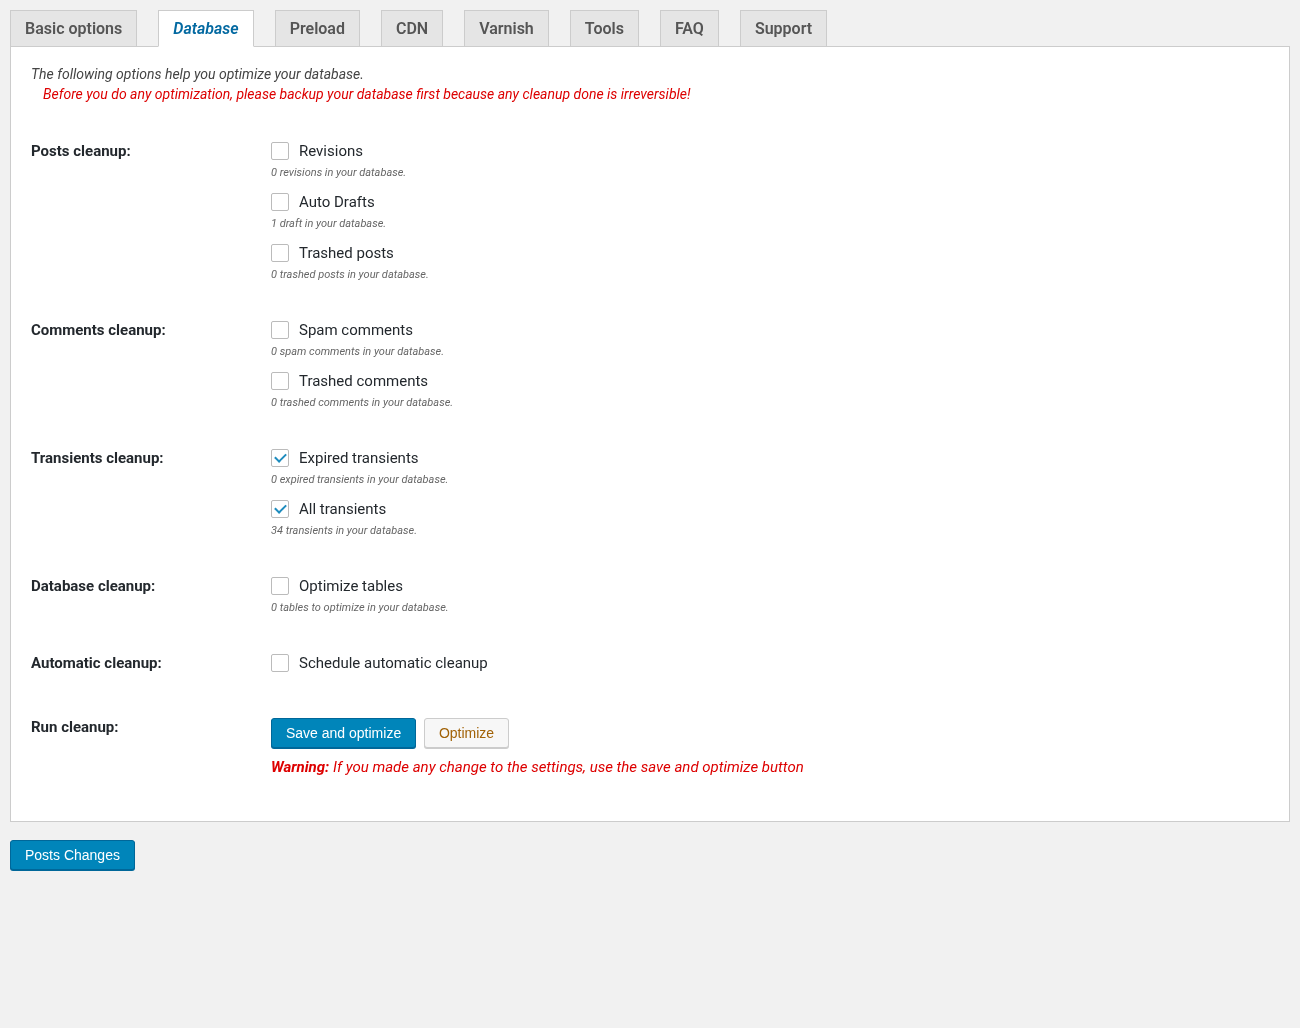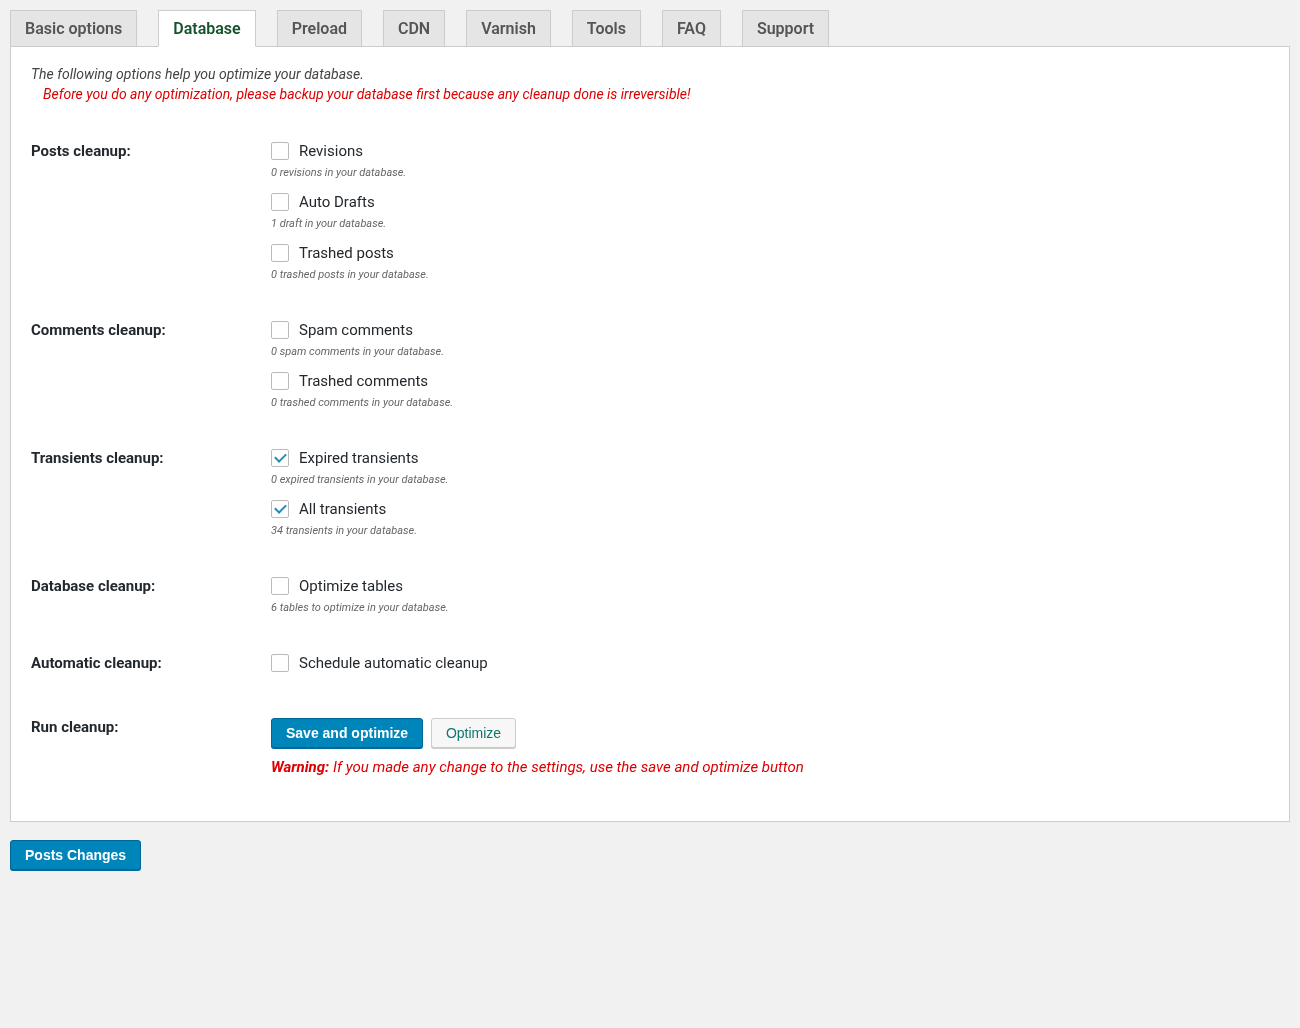--- a/index.html
+++ b/index.html
@@ -25,21 +25,22 @@
     font-weight: 600;
     padding: 8px 14px;
     margin-right: 21px;
     margin-bottom: -1px;
     cursor: pointer;
     display: inline-block;
   }
   .nav-tab.active {
     background: #fff;
     border-bottom-color: #fff;
-    color: #14532d;
+    color: #0369a1;
+    font-style: italic;
   }
   .panel {
     background: #fff;
     border: 1px solid #ccc;
     padding: 15px 20px 25px 20px;
     margin-top: 0;
   }
   .intro {
     font-style: italic;
     color: #444;
@@ -117,27 +118,27 @@
     font-size: 14px;
     border-radius: 3px;
     cursor: pointer;
     border: 1px solid;
     margin-right: 4px;
   }
   .btn-primary {
     background: #0085ba;
     border-color: #006799;
     color: #fff;
-    font-weight: 700;
+    font-weight: 400;
     box-shadow: 0 1px 0 #006799;
   }
   .btn-secondary {
     background: #f7f7f7;
     border-color: #ccc;
-    color: #0f766e;
+    color: #a16207;
     box-shadow: 0 1px 0 #ccc;
   }
   .run-warning {
     margin-top: 10px;
     color: #d00;
     font-style: italic;
     font-size: 15px;
   }
   .run-warning strong {
     font-weight: 700;
@@ -224,21 +225,21 @@
       </td>
     </tr>
 
     <tr>
       <th>Database cleanup:</th>
       <td>
         <div class="check-row">
           <input type="checkbox" class="cbox" style="">
           <label>Optimize tables</label>
         </div>
-        <p class="desc">6 tables to optimize in your database.</p>
+        <p class="desc">0 tables to optimize in your database.</p>
       </td>
     </tr>
 
     <tr>
       <th>Automatic cleanup:</th>
       <td>
         <div class="check-row">
           <input type="checkbox" class="cbox" style="">
           <label>Schedule automatic cleanup</label>
         </div>

